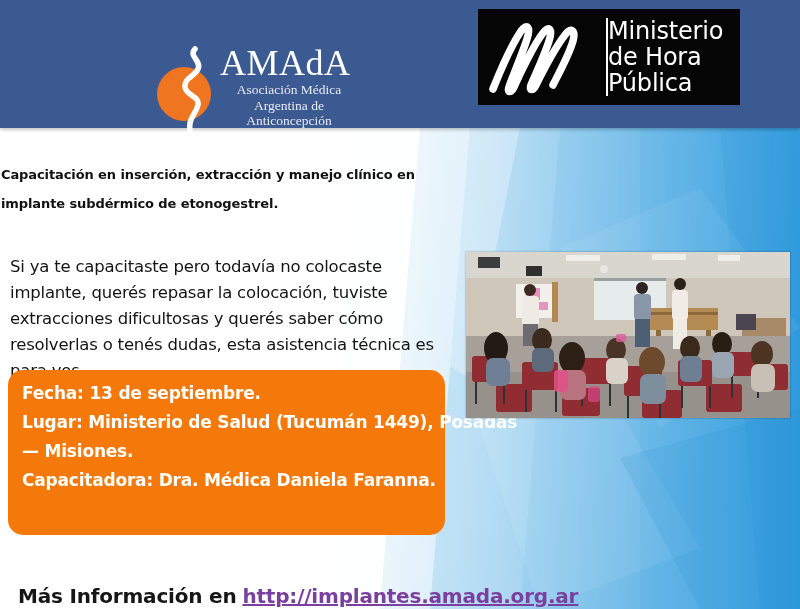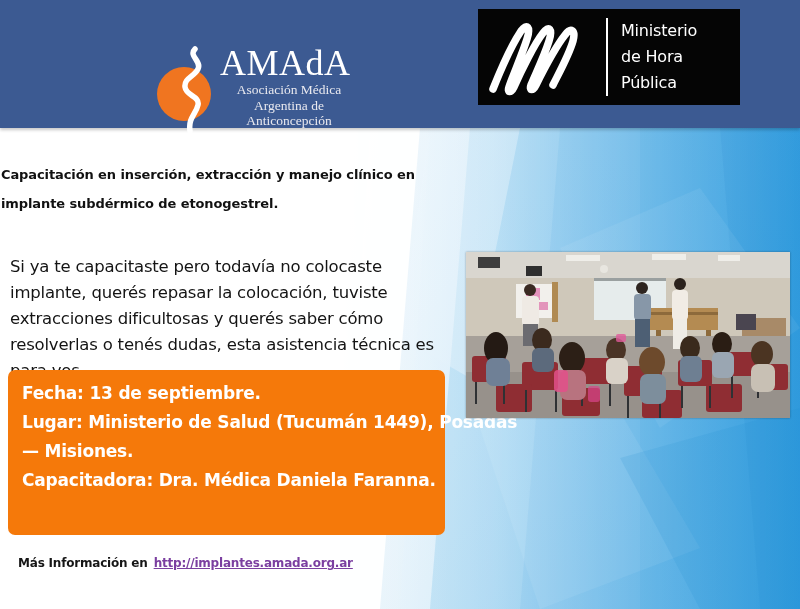--- a/index.html
+++ b/index.html
@@ -92,23 +92,22 @@
     justify-content: center;
   }
   .min-divider {
     width: 2px;
     height: 78px;
     background: #ffffff;
     flex: 0 0 auto;
   }
   .min-text {
     flex: 1 1 auto;
-    padding-left: 13px;
     color: #ffffff;
-    font-size: 16px;
+    font-size: 24px;
     line-height: 26px;
     font-family: "DejaVu Sans", sans-serif;
     font-weight: 400;
     letter-spacing: -0.2px;
   }
 
   
   .headline {
     position: absolute;
     left: 1px; top: 160px;
@@ -131,41 +130,41 @@
     letter-spacing: -0.2px;
   }
 
   
   .detail-box {
     position: absolute;
     left: 8px; top: 370px;
     width: 437px;
     height: 165px;
     background: #f5790a;
-    border-radius: 7px;
+    border-radius: 15px;
     box-sizing: border-box;
     padding: 9px 0 0 14px;
   }
   .detail-line {
     color: #ffffff;
     font-family: "DejaVu Sans", sans-serif;
     font-weight: bold;
     font-size: 17px;
     line-height: 29px;
     letter-spacing: -0.2px;
     white-space: nowrap;
   }
 
   
   .more-info {
     position: absolute;
-    left: 18px; top: 556px;
+    left: 18px; top: 584px;
     font-family: "DejaVu Sans", sans-serif;
     font-weight: bold;
-    font-size: 12px;
+    font-size: 20px;
     color: #161616;
     letter-spacing: -0.2px;
   }
   .more-info a {
     color: #7b3fa0;
     text-decoration: underline;
     margin-left: 6px;
   }
 
   

